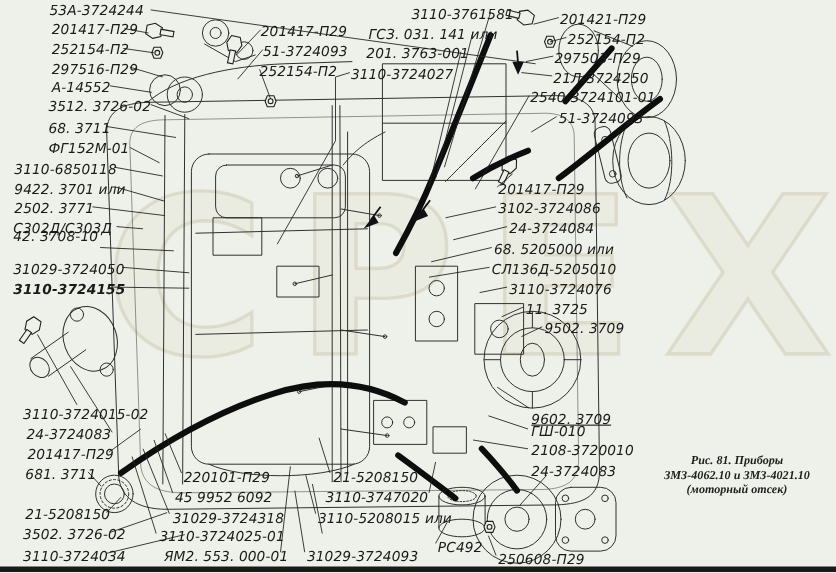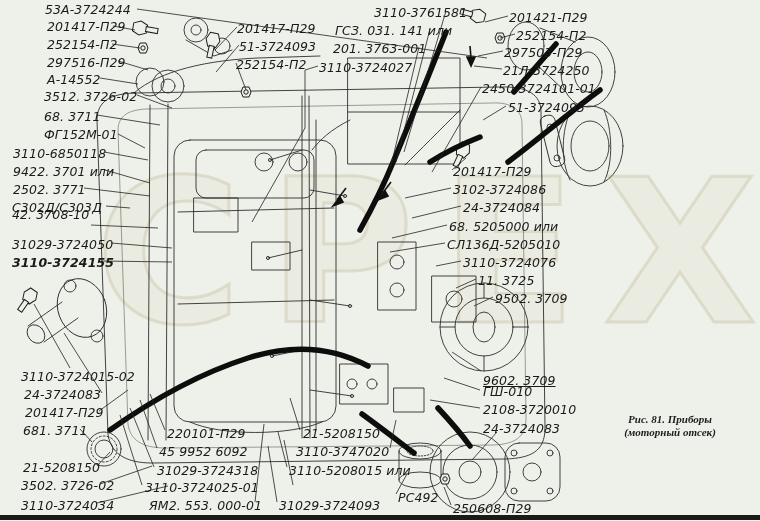--- a/index.html
+++ b/index.html
@@ -218,21 +218,21 @@
       <div class="part-label" style="left: 239px; top: 40px;">51-3724093</div>
       <div class="part-label" style="left: 236px; top: 58px;">252154-П2</div>
       <div class="part-label" style="left: 374px; top: 6px;">3110-3761581</div>
       <div class="part-label" style="left: 335px; top: 24px;">ГСЗ. 031. 141 или</div>
       <div class="part-label" style="left: 333px; top: 42px;">201. 3763-001</div>
       <div class="part-label" style="left: 319px; top: 61px;">3110-3724027</div>
       <div class="part-label" style="left: 509px; top: 11px;">201421-П29</div>
       <div class="part-label" style="left: 516px; top: 29px;">252154-П2</div>
       <div class="part-label" style="left: 504px; top: 46px;">297503-П29</div>
       <div class="part-label" style="left: 503px; top: 64px;">21Л-3724250</div>
-      <div class="part-label" style="left: 482px; top: 82px;">2450-3724101-01</div>
+      <div class="part-label" style="left: 482px; top: 82px;">2540-3724101-01</div>
       <div class="part-label" style="left: 508px; top: 101px;">51-3724093</div>
       <div class="part-label" style="left: 453px; top: 165px;">201417-П29</div>
       <div class="part-label" style="left: 453px; top: 183px;">3102-3724086</div>
       <div class="part-label" style="left: 463px; top: 201px;">24-3724084</div>
       <div class="part-label" style="left: 449px; top: 220px;">68. 5205000 или</div>
       <div class="part-label" style="left: 447px; top: 238px;">СЛ136Д-5205010</div>
       <div class="part-label" style="left: 463px; top: 256px;">3110-3724076</div>
       <div class="part-label" style="left: 478px; top: 274px;">11. 3725</div>
       <div class="part-label" style="left: 495px; top: 292px;">9502. 3709</div>
       <div class="part-label" style="left: 483px; top: 374px; text-decoration: underline;">9602. 3709</div>
@@ -255,17 +255,18 @@
       <div class="part-label" style="left: 296px; top: 445px;">3110-3747020</div>
       <div class="part-label" style="left: 289px; top: 464px;">3110-5208015 или</div>
       <div class="part-label" style="left: 296px; top: 481px; margin-top: 44px;">3110-5208330</div>
       <div class="part-label" style="left: 279px; top: 499px;">31029-3724093</div>
       <div class="part-label" style="left: 398px; top: 491px;">РС492</div>
       <div class="part-label" style="left: 453px; top: 502px;">250608-П29</div>
     </div>
 
   <div id="caption">
       <div>Рис. 81. Приборы</div>
+      <div>ЗМЗ-4062.10 и ЗМЗ-4021.10</div>
       <div>(моторный отсек)</div>
     </div>
 
   <div id="bottom-border"></div>
 </div>
 
 </body></html>

